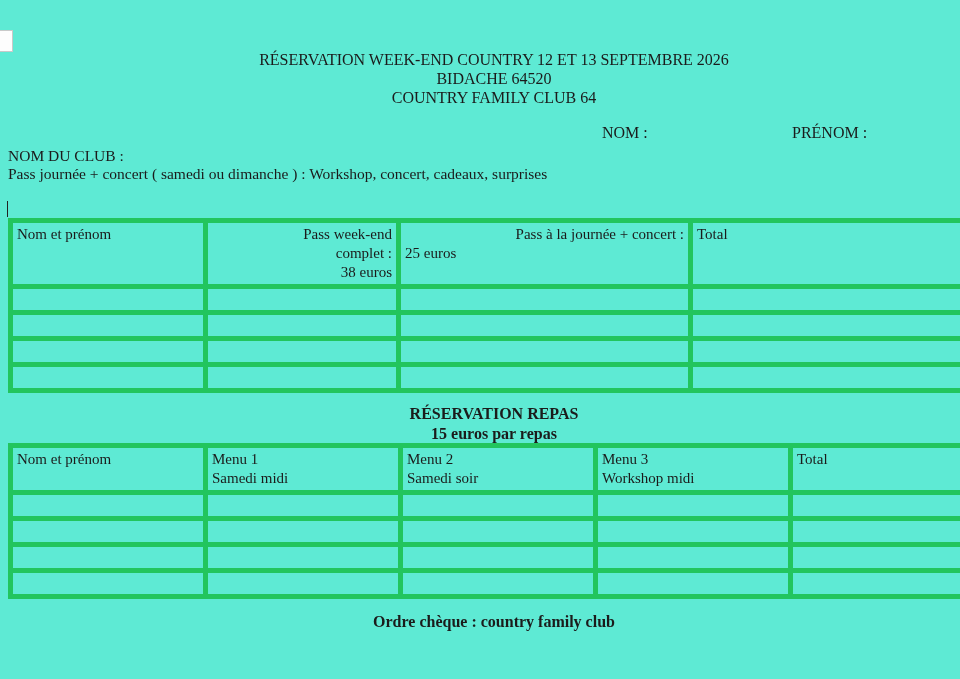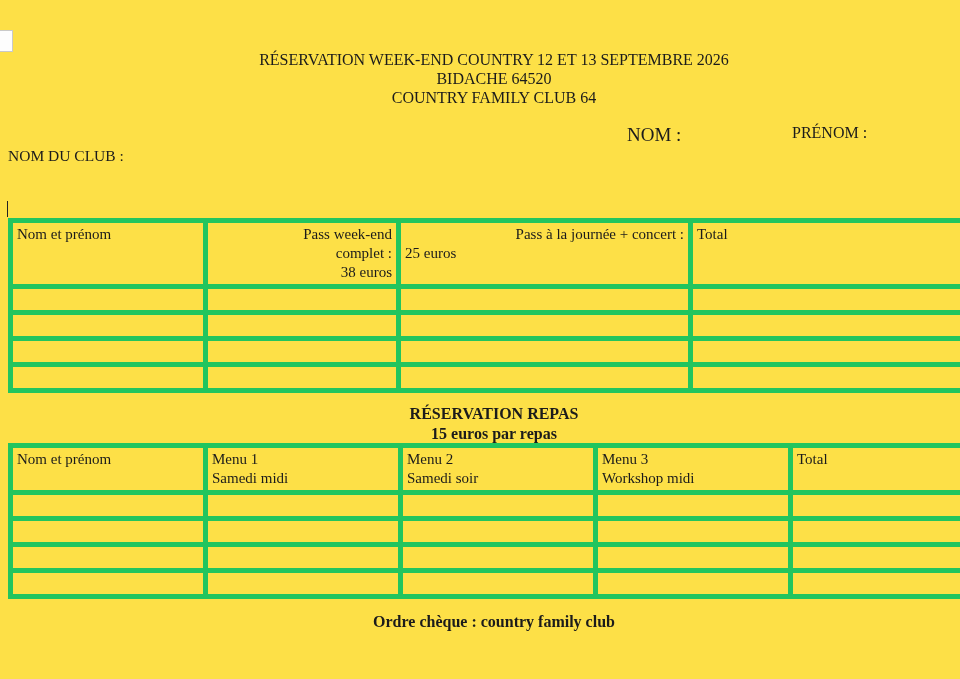--- a/index.html
+++ b/index.html
@@ -5,21 +5,21 @@
   html, body {
     margin: 0;
     padding: 0;
     background: #ffffff;
   }
   .doc {
     position: relative;
     width: 960px;
     height: 679px;
     overflow: hidden;
-    background: #fde047;
+    background: #5eead4;
     font-family: "Liberation Serif", "DejaVu Serif", serif;
     color: #1b1b1b;
   }
   .marker-square {
     position: absolute;
     left: -6px;
     top: 30px;
     width: 17px;
     height: 20px;
     border: 1px solid #c9c9c9;
@@ -32,22 +32,21 @@
     width: 988px;
     text-align: center;
     font-size: 16px;
     line-height: 19px;
     white-space: nowrap;
   }
   .nom-label {
     position: absolute;
     left: 602px;
     top: 124px;
-    font-size: 19px;
-    margin-left: 25px;
+    font-size: 16px;
   }
   .prenom-label {
     position: absolute;
     left: 792px;
     top: 124px;
     font-size: 16px;
     font-family: Liberation Serif, serif;
   }
   .intro-block {
     position: absolute;
@@ -119,20 +118,21 @@
     <div>RÉSERVATION WEEK-END COUNTRY 12 ET 13 SEPTEMBRE 2026</div>
     <div>BIDACHE 64520</div>
     <div>COUNTRY FAMILY CLUB 64</div>
   </div>
 
   <div class="nom-label">NOM :</div>
   <div class="prenom-label">PRÉNOM :</div>
 
   <div class="intro-block">
     <div>NOM DU CLUB :</div>
+    <div>Pass journée + concert ( samedi ou dimanche ) : Workshop, concert, cadeaux, surprises</div>
   </div>
 
   <div class="text-cursor"></div>
 
   <table class="doc-table" id="pass-table">
     <colgroup>
       <col style="width:195px">
         <col style="width:193px">
         <col style="width:292px">
         <col style="width:292px">

